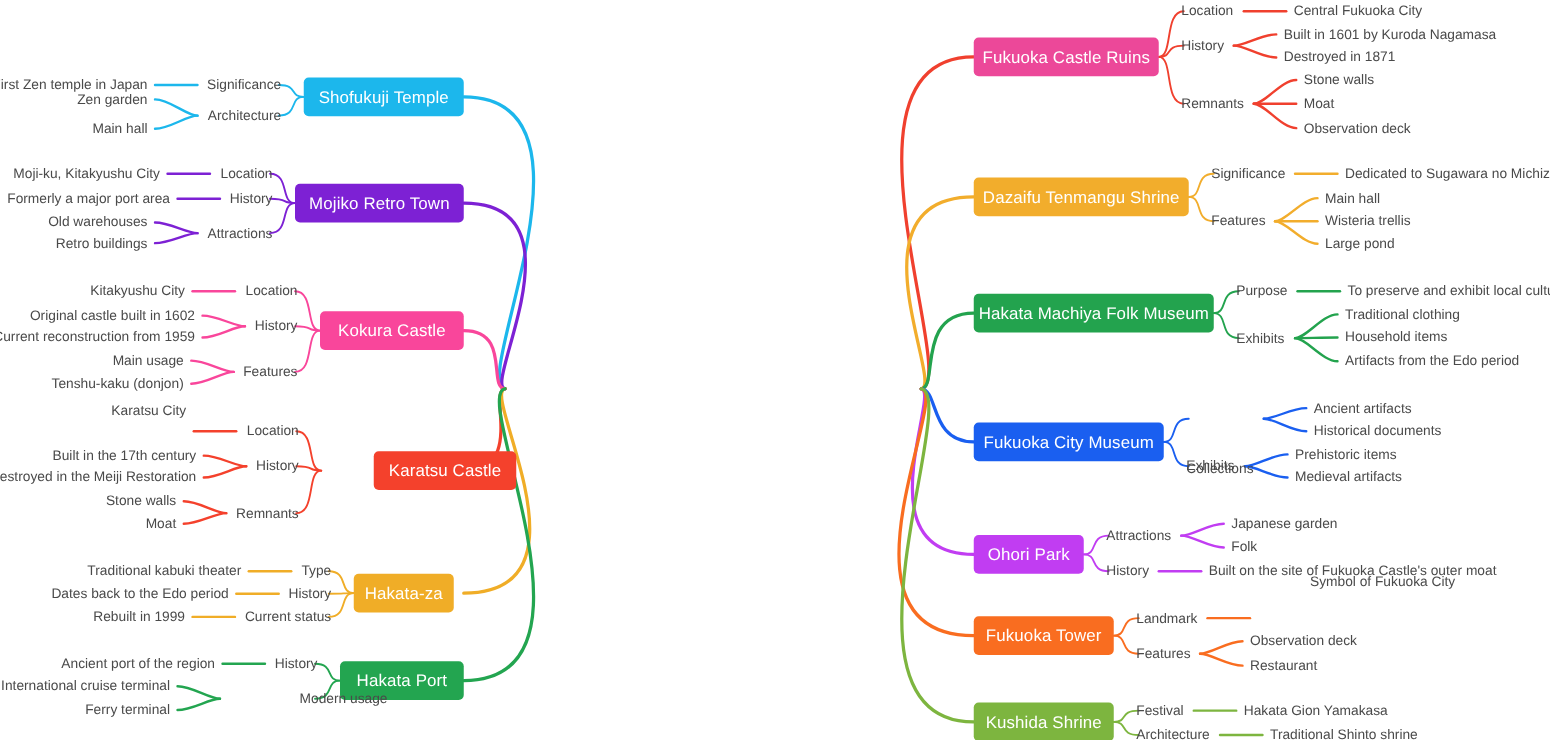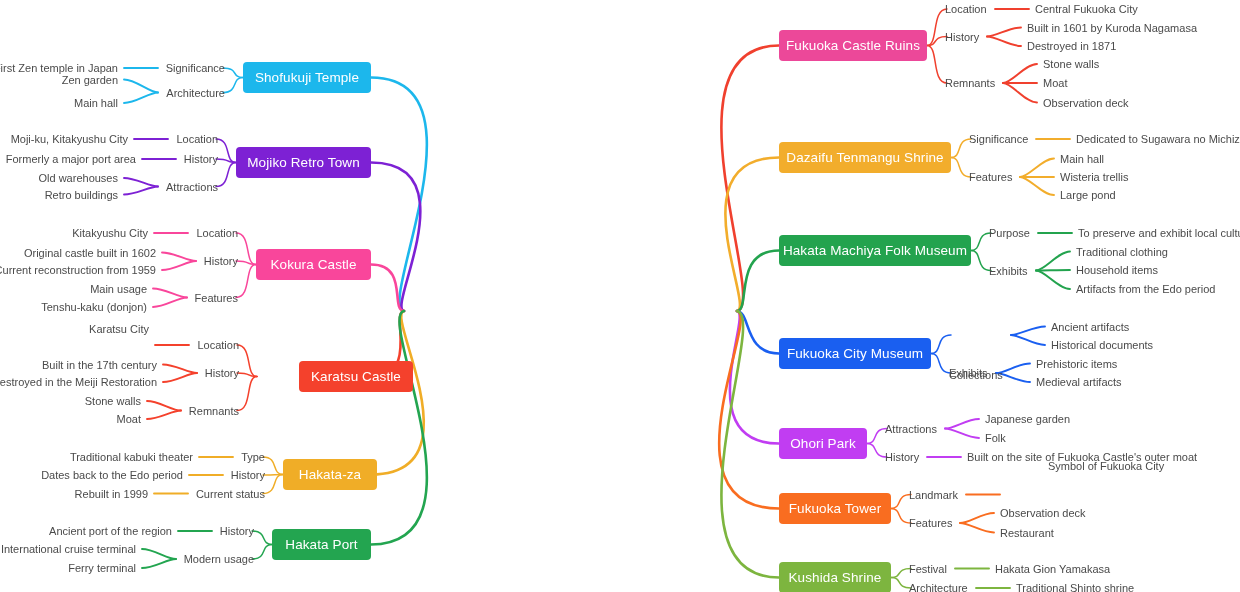--- a/index.html
+++ b/index.html
@@ -152,35 +152,35 @@
         <span>Karatsu Castle</span>
       </div>
       <div class="lbl r" style="top: 339px; right: 1001px;">Location</div>
       <div class="lbl r" style="top: 323px; right: 1091px; padding-left: 36px;">Karatsu City</div>
       <div class="lbl r" style="top: 367px; right: 1001px;">History</div>
       <div class="lbl r" style="top: 358.5px; right: 1083px; padding-left: 22px;">Built in the 17th century</div>
       <div class="lbl r" style="top: 376px; right: 1083px;">Destroyed in the Meiji Restoration</div>
       <div class="lbl r" style="top: 404.5px; right: 1001px;">Remnants</div>
       <div class="lbl r" style="top: 395px; right: 1099px;">Stone walls</div>
       <div class="lbl r" style="top: 413px; right: 1099px;">Moat</div>
-      <div class="node" style="left: 283px; top: 459px; width: 94px; height: 31px; background: rgb(240, 173, 39);">
+      <div class="node" style="left: 283px; top: 459px; width: 80px; height: 31px; background: rgb(240, 173, 39);">
         <span>Hakata-za</span>
       </div>
       <div class="lbl r" style="top: 451px; right: 975px;">Type</div>
       <div class="lbl r" style="top: 451px; right: 1047px;">Traditional kabuki theater</div>
       <div class="lbl r" style="top: 469px; right: 975px;">History</div>
       <div class="lbl r" style="top: 469px; right: 1057px;">Dates back to the Edo period</div>
       <div class="lbl r" style="top: 487.5px; right: 975px;">Current status</div>
       <div class="lbl r" style="top: 487.5px; right: 1092px;">Rebuilt in 1999</div>
       <div class="node" style="left: 272px; top: 529px; width: 99px; height: 31px; background: rgb(35, 165, 80);">
         <span>Hakata Port</span>
       </div>
       <div class="lbl r" style="top: 525px; right: 986px;">History</div>
       <div class="lbl r" style="top: 525px; right: 1068px;">Ancient port of the region</div>
-      <div class="lbl r" style="top: 553px; right: 986px;">Modern usage</div>
+      <div class="lbl r" style="top: 553px; right: 930px;">Modern usage</div>
       <div class="lbl r" style="top: 543px; right: 1104px;">International cruise terminal</div>
       <div class="lbl r" style="top: 562px; right: 1104px; text-align: center;">Ferry terminal</div>
       <div class="node" style="left: 779px; top: 30px; width: 148px; height: 31px; background: #ec4899;">
         <span>Fukuoka Castle Ruins</span>
       </div>
       <div class="lbl l" style="top: 3px; left: 945px;">Location</div>
       <div class="lbl l" style="top: 3px; left: 1035px;">Central Fukuoka City</div>
       <div class="lbl l" style="top: 30.5px; left: 945px;">History</div>
       <div class="lbl l" style="top: 21.5px; left: 1027px;">Built in 1601 by Kuroda Nagamasa</div>
       <div class="lbl l" style="top: 40px; left: 1027px;">Destroyed in 1871</div>

